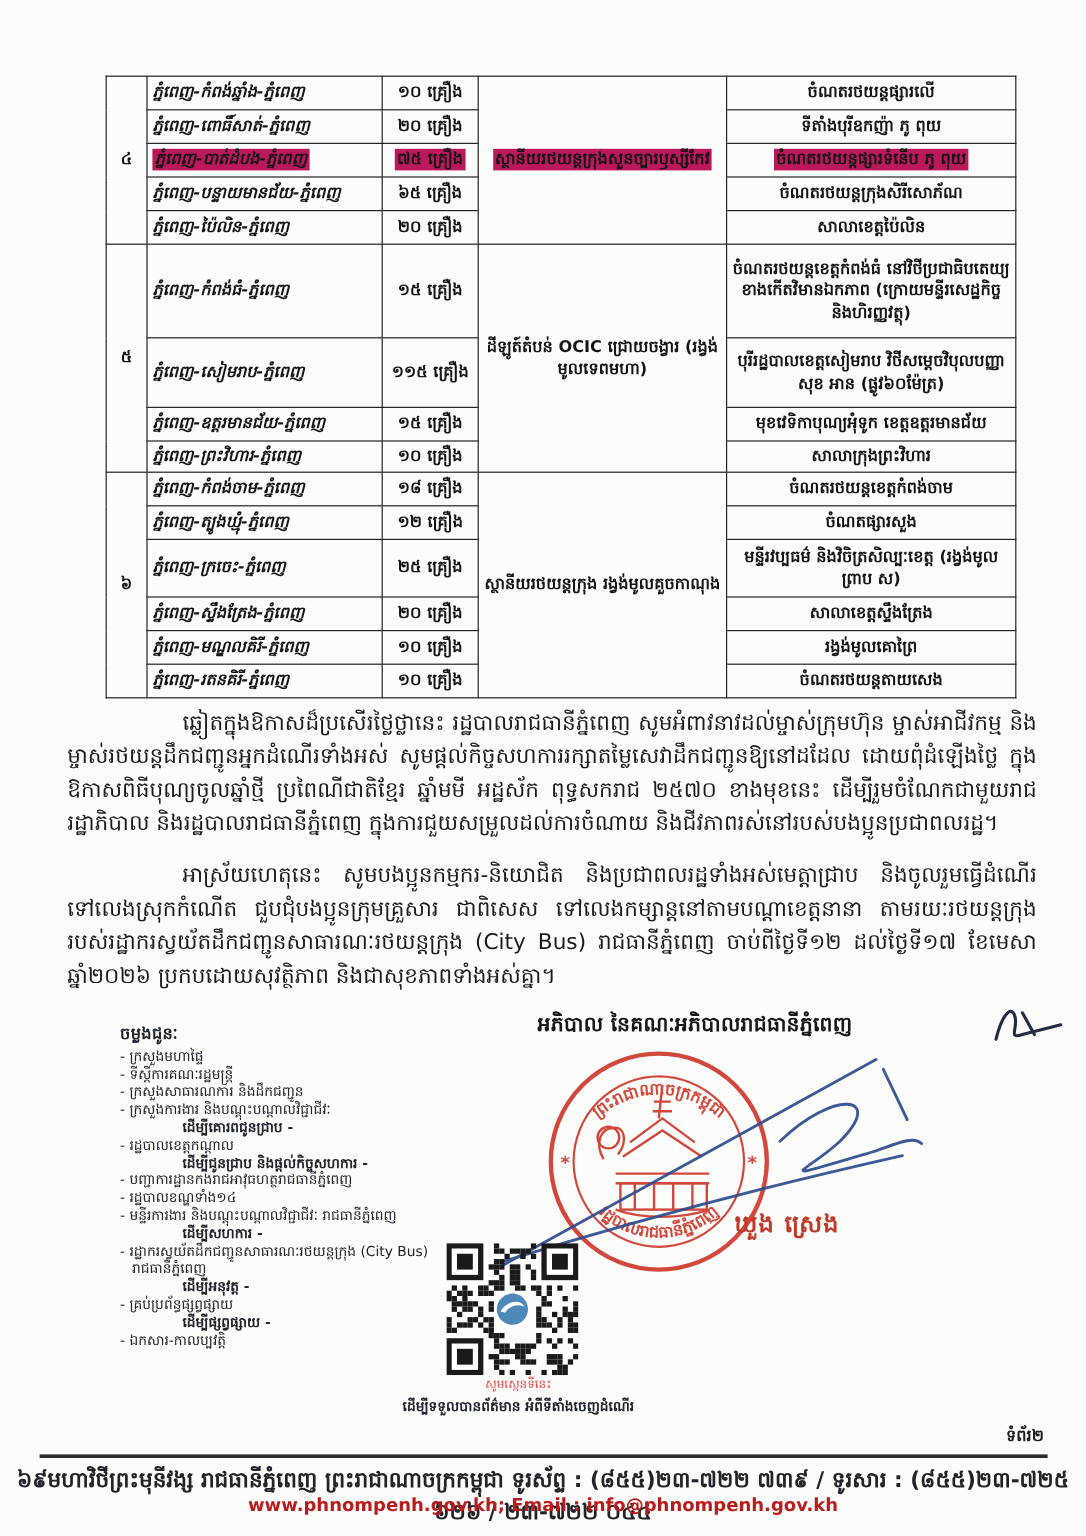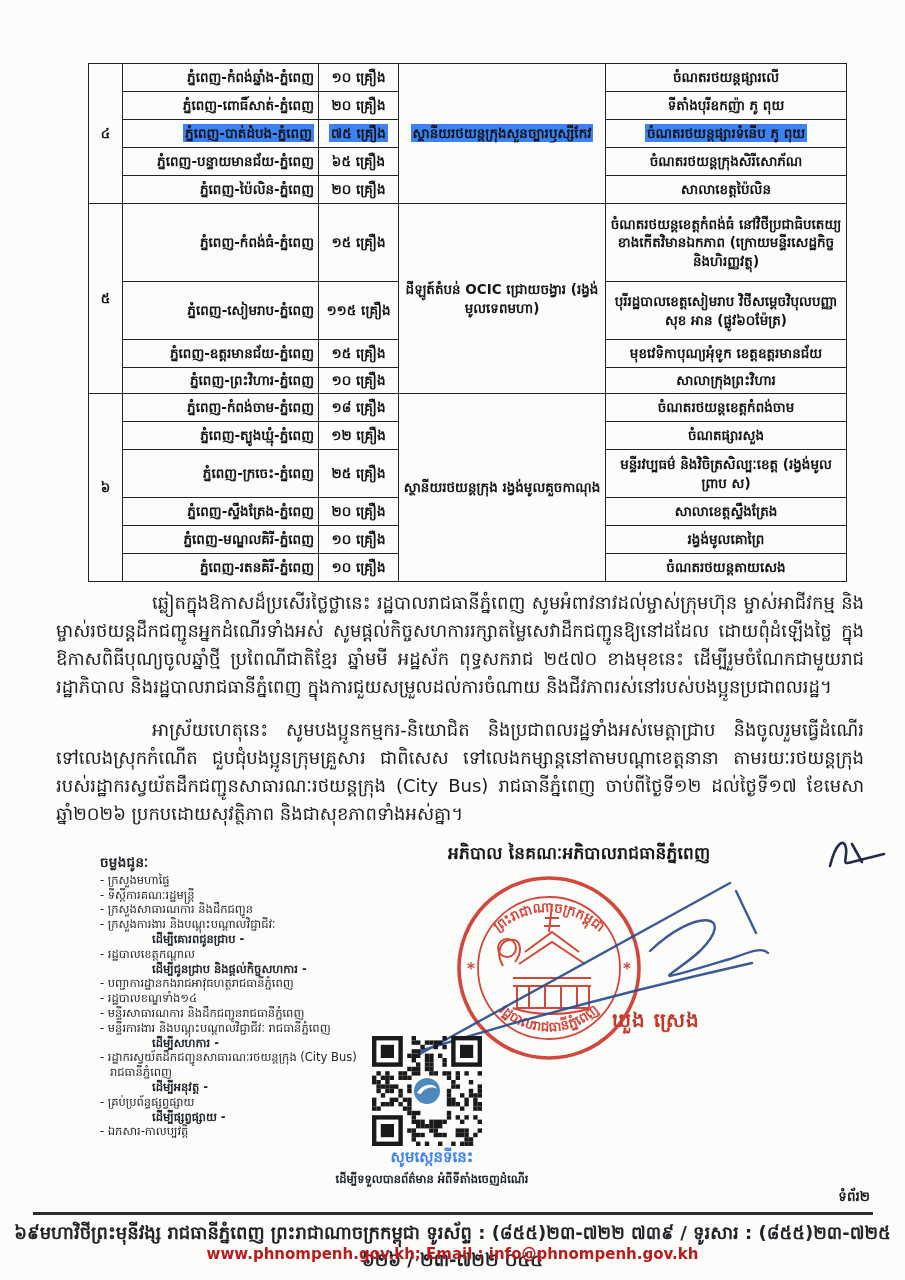--- a/index.html
+++ b/index.html
@@ -11,25 +11,25 @@
   
   .table-wrap{position:absolute;left:88px;top:63px;}
   table.routes{border-collapse:collapse;table-layout:fixed;width:758px;}
   table.routes td{
     border:1.6px solid #232323;padding:1px 4px;
     font-size:13.5px;line-height:1.35;vertical-align:middle;color:#151515;
   }
   tr.h28{height:28px;} tr.h26{height:26px;} tr.h48{height:48px;}
   tr.h58{height:58px;padding-left:48px;} tr.h78{height:78px;}
   td.gno{text-align:center;font-size:16px;font-weight:bold;}
-  td.route{text-align:right;padding-left:7px;font-weight:600;}
+  td.route{text-align:left;padding-left:7px;font-weight:600;font-style:italic;}
   td.qty{text-align:center;font-weight:600;}
   td.station{text-align:center;font-weight:600;}
   td.stop{text-align:center;font-weight:600;}
-  .hl{background:#3b82f6;box-decoration-break:clone;padding:1px 2px;}
+  .hl{background:#be185d;box-decoration-break:clone;padding:1px 2px;}
   
   .body-text{position:absolute;left:56px;top:589px;width:808px;
     font-size:18px;line-height:28px;text-align:justify;color:#1b1b1b;}
   .body-text p{margin:0 0 15px 0;text-indent:96px;}
   
   .sig-title{position:absolute;left:448px;top:842px;width:400px;
     font-weight:bold;font-size:17px;color:#171717;letter-spacing:.2px;}
   .sig-mark{position:absolute;left:822px;top:832px;}
   .stamp{position:absolute;left:455px;top:874px;width:188px;height:188px;opacity:.92;}
   .sig-strokes{position:absolute;left:400px;top:855px;pointer-events:none;}
@@ -39,21 +39,21 @@
   .cc{position:absolute;left:100px;top:855px;width:335px;font-size:11.5px;
     line-height:14.8px;color:#20242c;}
   .cc-header{font-weight:bold;font-size:13.5px;margin-bottom:3px;letter-spacing:.3px;}
   .cc-item{padding-left:10px;text-indent:-10px;}
   .cc-item::before{content:"- ";}
   .cc-cont{padding-left:10px;}
   .cc-note{margin-left:52px;font-weight:600;}
   
   .qr{position:absolute;left:372px;top:1036px;width:110px;height:110px;}
   .qr-cap{position:absolute;left:307px;top:1147px;width:250px;text-align:center;}
-  .qr-cap .c1{font-weight:bold;font-size:15px;color:#3b82f6;}
+  .qr-cap .c1{font-weight:normal;font-size:10px;color:#ef4444;}
   .qr-cap .c2{font-size:11.5px;margin-top:3px;color:#20242c;font-weight:600;}
   
   .page-no{position:absolute;left:770px;top:1188px;width:100px;text-align:right;
     font-weight:bold;font-size:13.5px;}
   .footer-rule{position:absolute;left:33px;top:1212px;width:840px;height:2.5px;background:#2e2e2e;}
   .footer-l1{position:absolute;left:0;top:1221px;width:905px;text-align:center;
     font-size:18px;font-weight:600;color:#23232a;}
   .footer-l2{position:absolute;left:0;top:1245px;width:905px;text-align:center;
     font-size:15px;color:#b91c1c;font-weight:600;}
 </style>
@@ -215,21 +215,20 @@
   <div class="cc-header">ចម្លងជូនៈ</div>
   <div class="cc-item">ក្រសួងមហាផ្ទៃ</div>
   <div class="cc-item">ទីស្តីការគណៈរដ្ឋមន្ត្រី</div>
   <div class="cc-item">ក្រសួងសាធារណការ និងដឹកជញ្ជូន</div>
   <div class="cc-item">ក្រសួងការងារ និងបណ្តុះបណ្តាលវិជ្ជាជីវៈ</div>
   <div class="cc-note">ដើម្បីគោរពជូនជ្រាប -</div>
   <div class="cc-item">រដ្ឋបាលខេត្តកណ្តាល</div>
   <div class="cc-note">ដើម្បីជូនជ្រាប និងផ្តល់កិច្ចសហការ -</div>
   <div class="cc-item">បញ្ជាការដ្ឋានកងរាជអាវុធហត្ថរាជធានីភ្នំពេញ</div>
   <div class="cc-item">រដ្ឋបាលខណ្ឌទាំង១៤</div>
-  <div class="cc-item">មន្ទីរសាធារណការ និងដឹកជញ្ជូនរាជធានីភ្នំពេញ</div>
   <div class="cc-item">មន្ទីរការងារ និងបណ្តុះបណ្តាលវិជ្ជាជីវៈ រាជធានីភ្នំពេញ</div>
   <div class="cc-note">ដើម្បីសហការ -</div>
   <div class="cc-item">រដ្ឋាករស្វយ័តដឹកជញ្ជូនសាធារណៈរថយន្តក្រុង (City Bus)</div>
   <div class="cc-cont">រាជធានីភ្នំពេញ</div>
   <div class="cc-note">ដើម្បីអនុវត្ត -</div>
   <div class="cc-item">គ្រប់ប្រព័ន្ធផ្សព្វផ្សាយ</div>
   <div class="cc-note">ដើម្បីផ្សព្វផ្សាយ -</div>
   <div class="cc-item">ឯកសារ-កាលប្បវត្តិ</div>
 </div>
 

